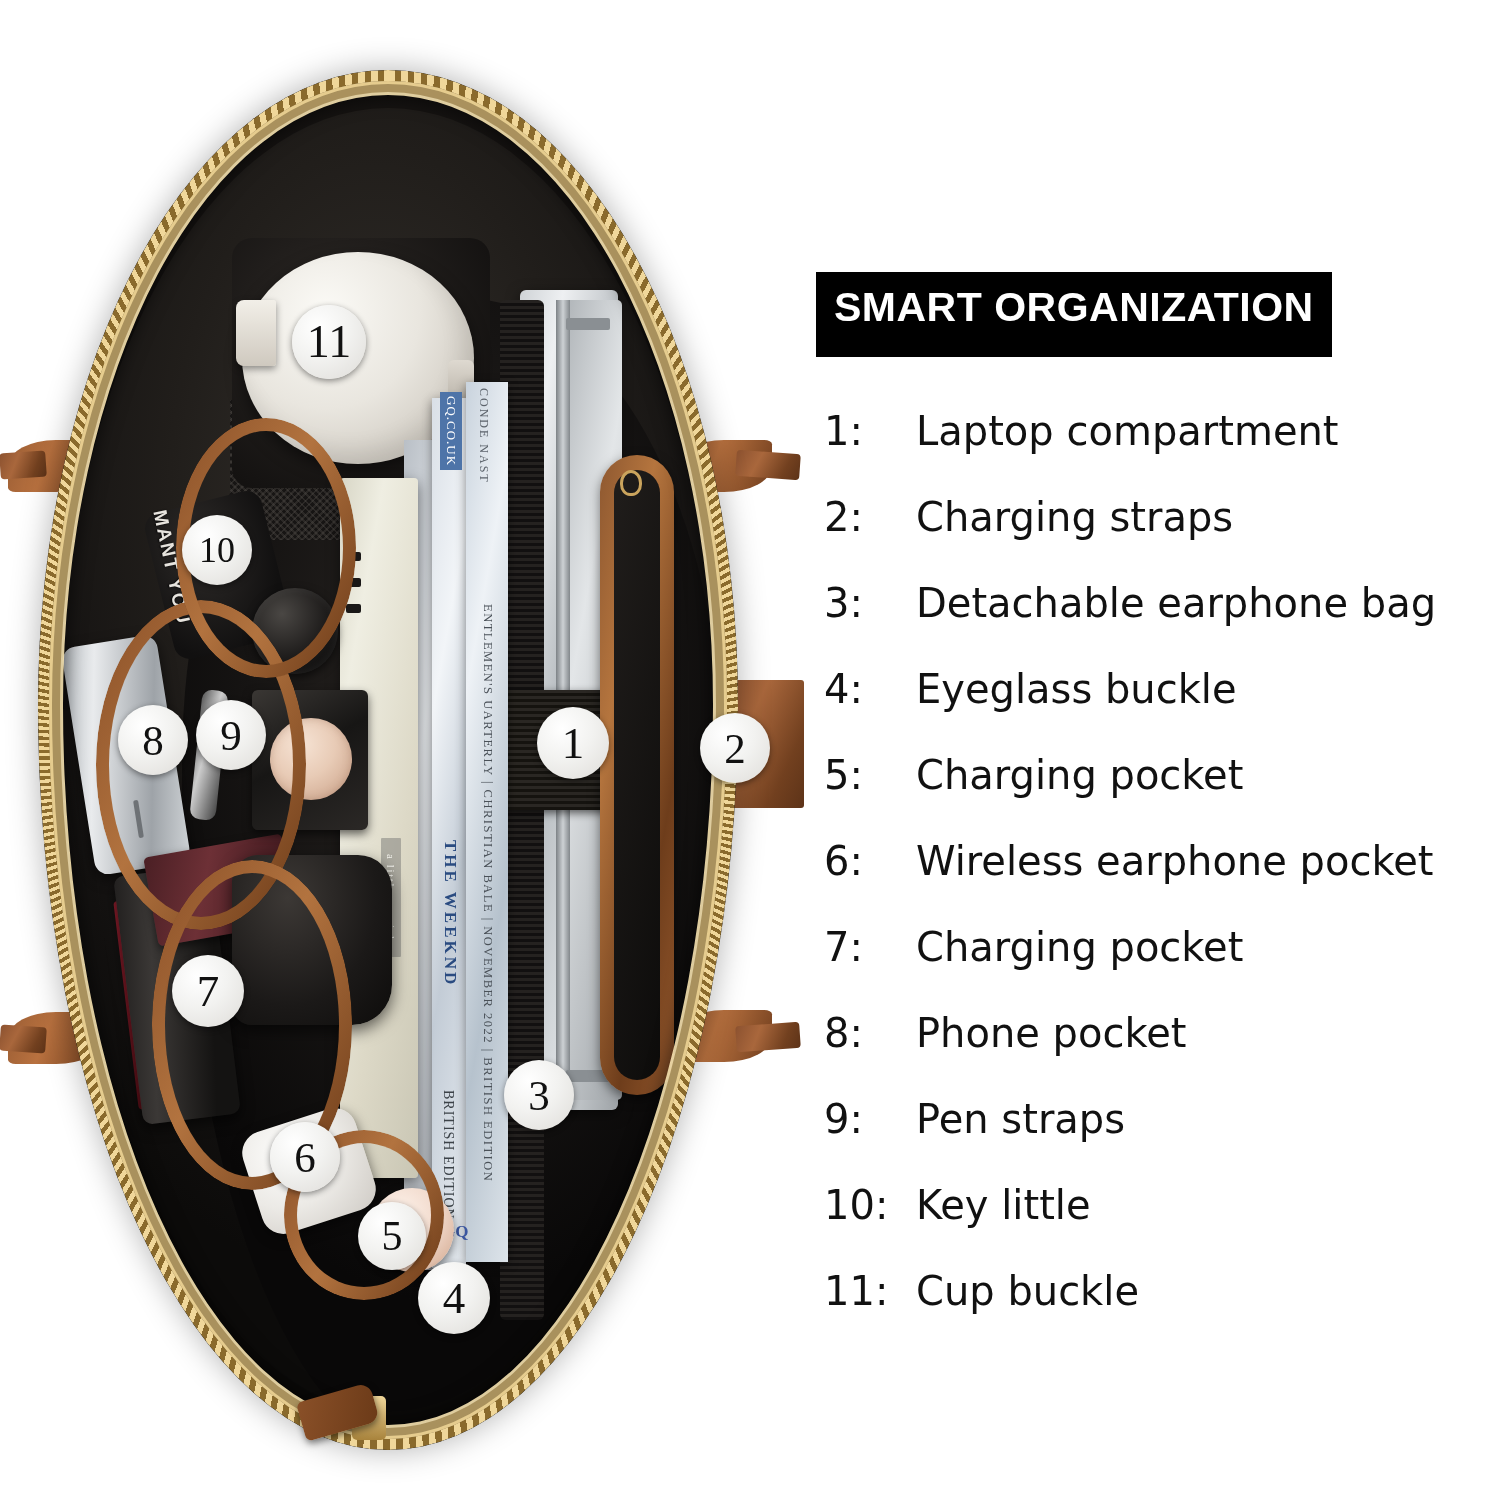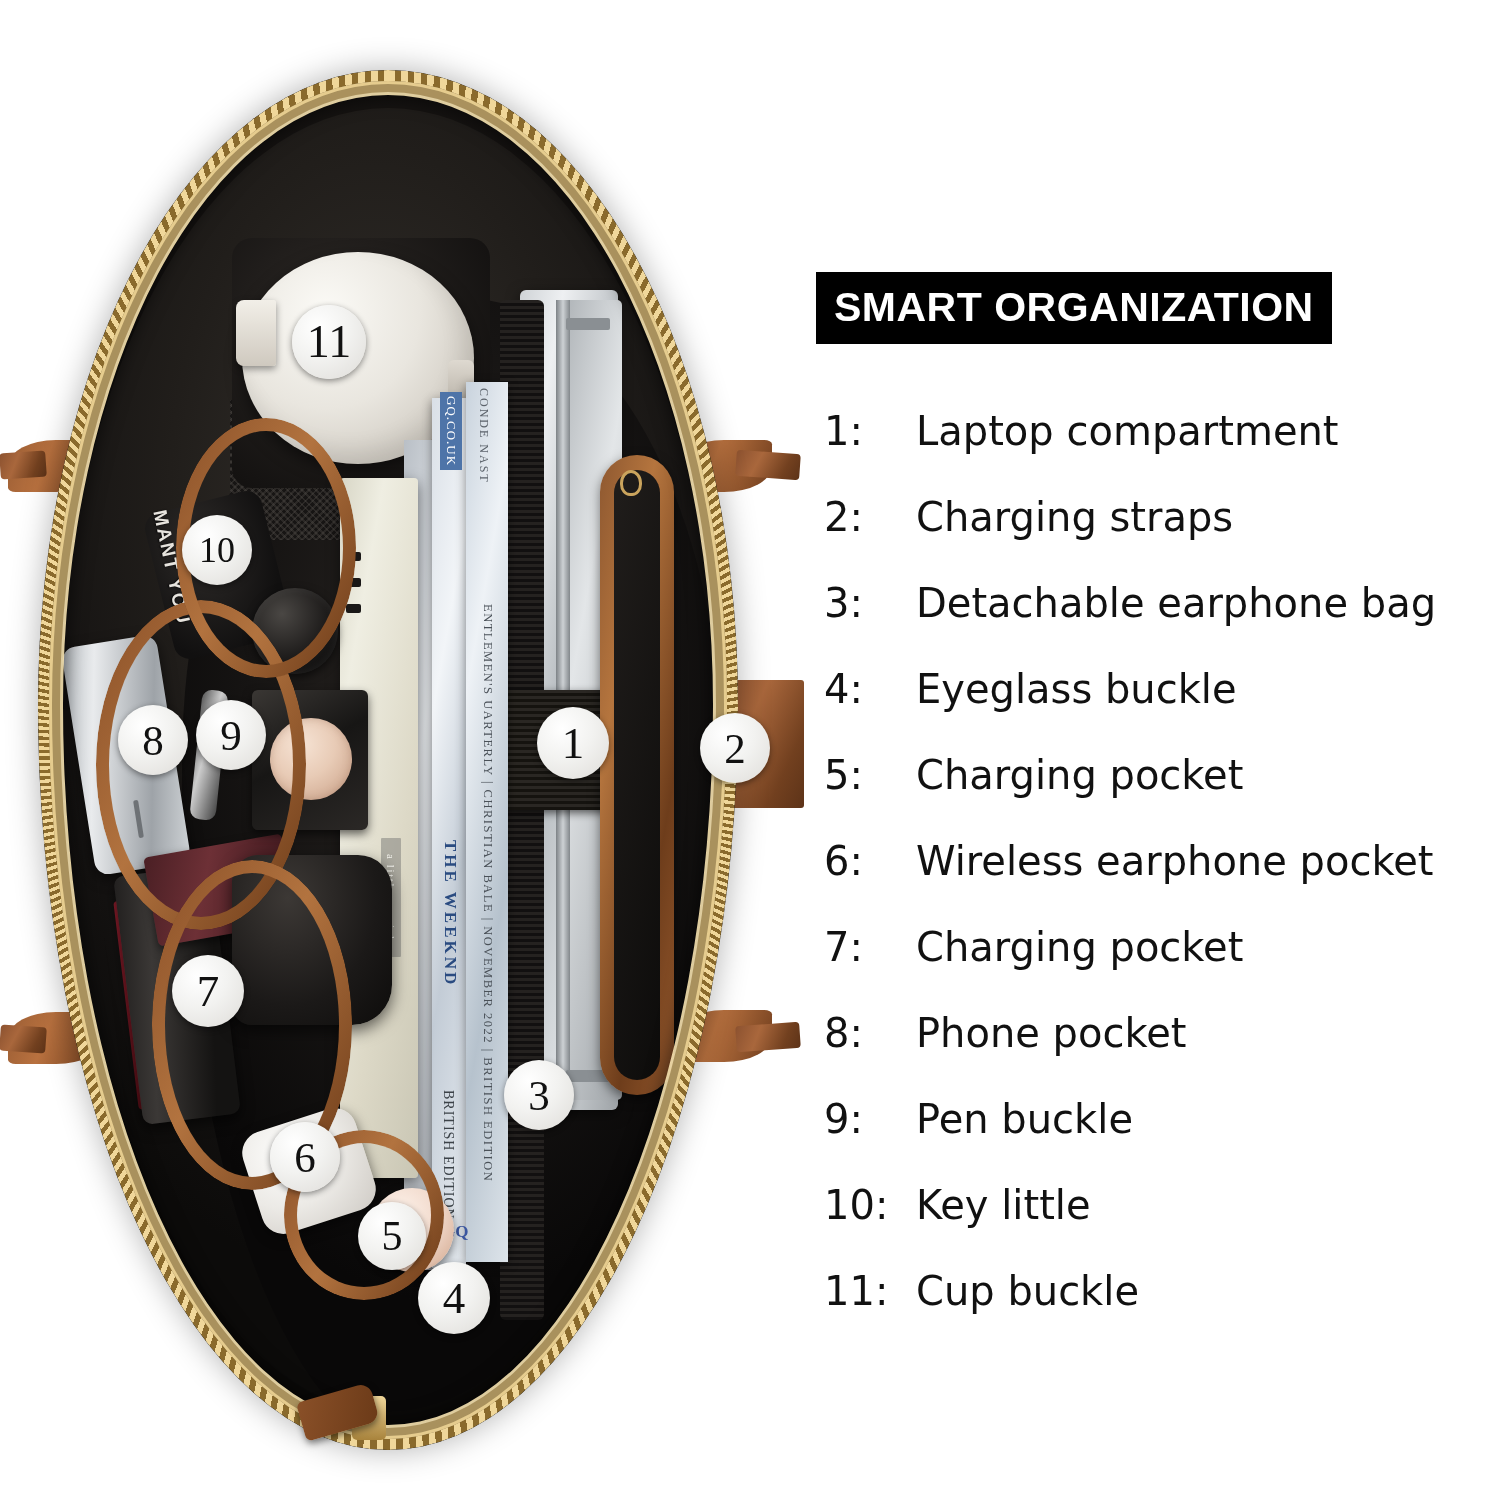--- a/index.html
+++ b/index.html
@@ -351,21 +351,21 @@
     background: radial-gradient(circle at 35% 30%, #ffffff 0%, #f2f2f0 45%, #dedcd8 100%);
     box-shadow: 0 2px 6px rgba(0,0,0,.45);
     line-height:1;
     user-select:none;
   }
 
   
   #legend { position:absolute; left:808px; top:0; width:692px; height:1500px; }
   .legend-title-wrap {
     position:absolute; left:8px; top:272px;
-    background:#000000; padding:12px 18px 13px 18px;
+    background:#000000; padding:12px 18px 26px 18px;
   }
   .legend-title {
     color:#ffffff; font-size:41px; font-weight:bold;
     font-family:"Liberation Sans", sans-serif;
     letter-spacing:.5px; white-space:nowrap;
   }
   .legend-list { position:absolute; left:0; top:408px; width:692px; }
   .legend-row {
     display:flex; align-items:baseline;
     height:86px;
@@ -523,21 +523,21 @@
         <div class="legend-row">
           <span class="legend-num">7:</span>
           <span class="legend-label">Charging pocket</span>
         </div>
         <div class="legend-row">
           <span class="legend-num">8:</span>
           <span class="legend-label">Phone pocket</span>
         </div>
         <div class="legend-row">
           <span class="legend-num">9:</span>
-          <span class="legend-label">Pen buckle</span>
+          <span class="legend-label">Pen straps</span>
         </div>
         <div class="legend-row">
           <span class="legend-num">10:</span>
           <span class="legend-label">Key little</span>
         </div>
         <div class="legend-row">
           <span class="legend-num">11:</span>
           <span class="legend-label">Cup buckle</span>
         </div>
       </div>

